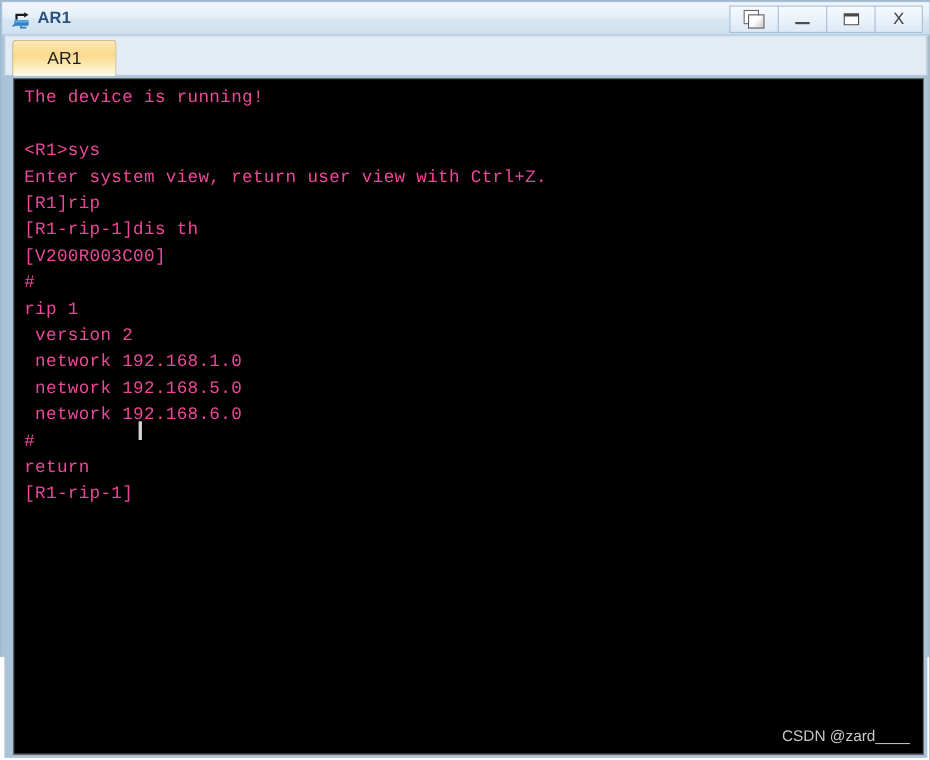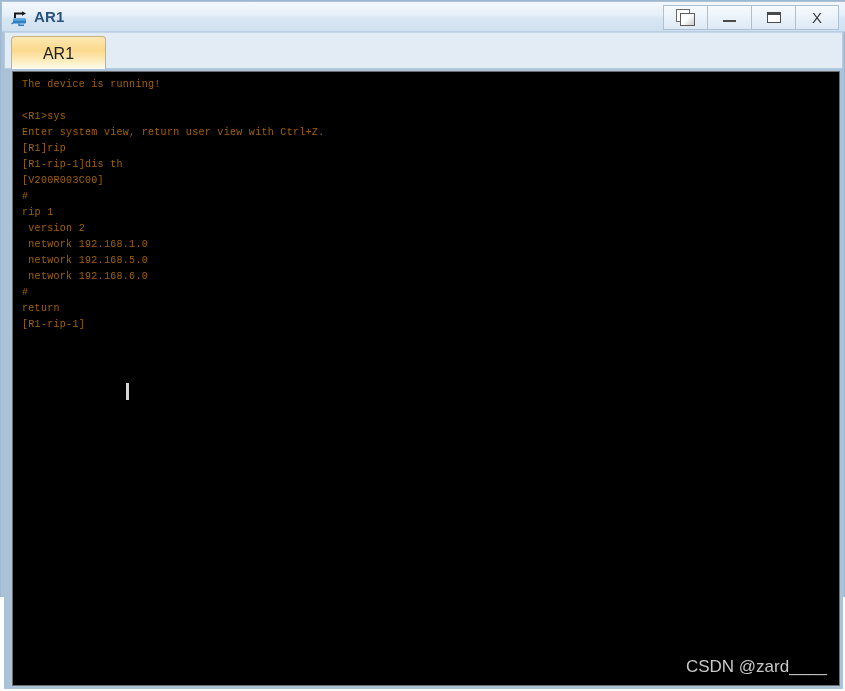--- a/index.html
+++ b/index.html
@@ -170,40 +170,40 @@
     background: #000000;
     border: 1px solid #6d6d6d;
     overflow: hidden;
   }
   #term-text {
     position: absolute;
     left: 9px;
     top: 5px;
     margin: 0;
     font-family: "Liberation Mono", "DejaVu Sans Mono", monospace;
-    font-size: 10px;
-    line-height: 16px;
-    color: #a16207;
+    font-size: 16px;
+    line-height: 24px;
+    color: #ec4899;
     white-space: pre;
     letter-spacing: 0.3px;
   }
   #cursor {
     position: absolute;
     left: 113px;
     top: 311px;
     width: 3px;
     height: 17px;
     background: #d6d6d6;
   }
   #watermark {
     position: absolute;
     right: 12px;
     bottom: 8px;
     font-family: "Liberation Sans", sans-serif;
-    font-size: 17px;
+    font-size: 14px;
     color: #c8c8c8;
     white-space: pre;
   }
 </style>
 </head>
 <body>
 
 <div id="window">
 
   <div id="titlebar">

